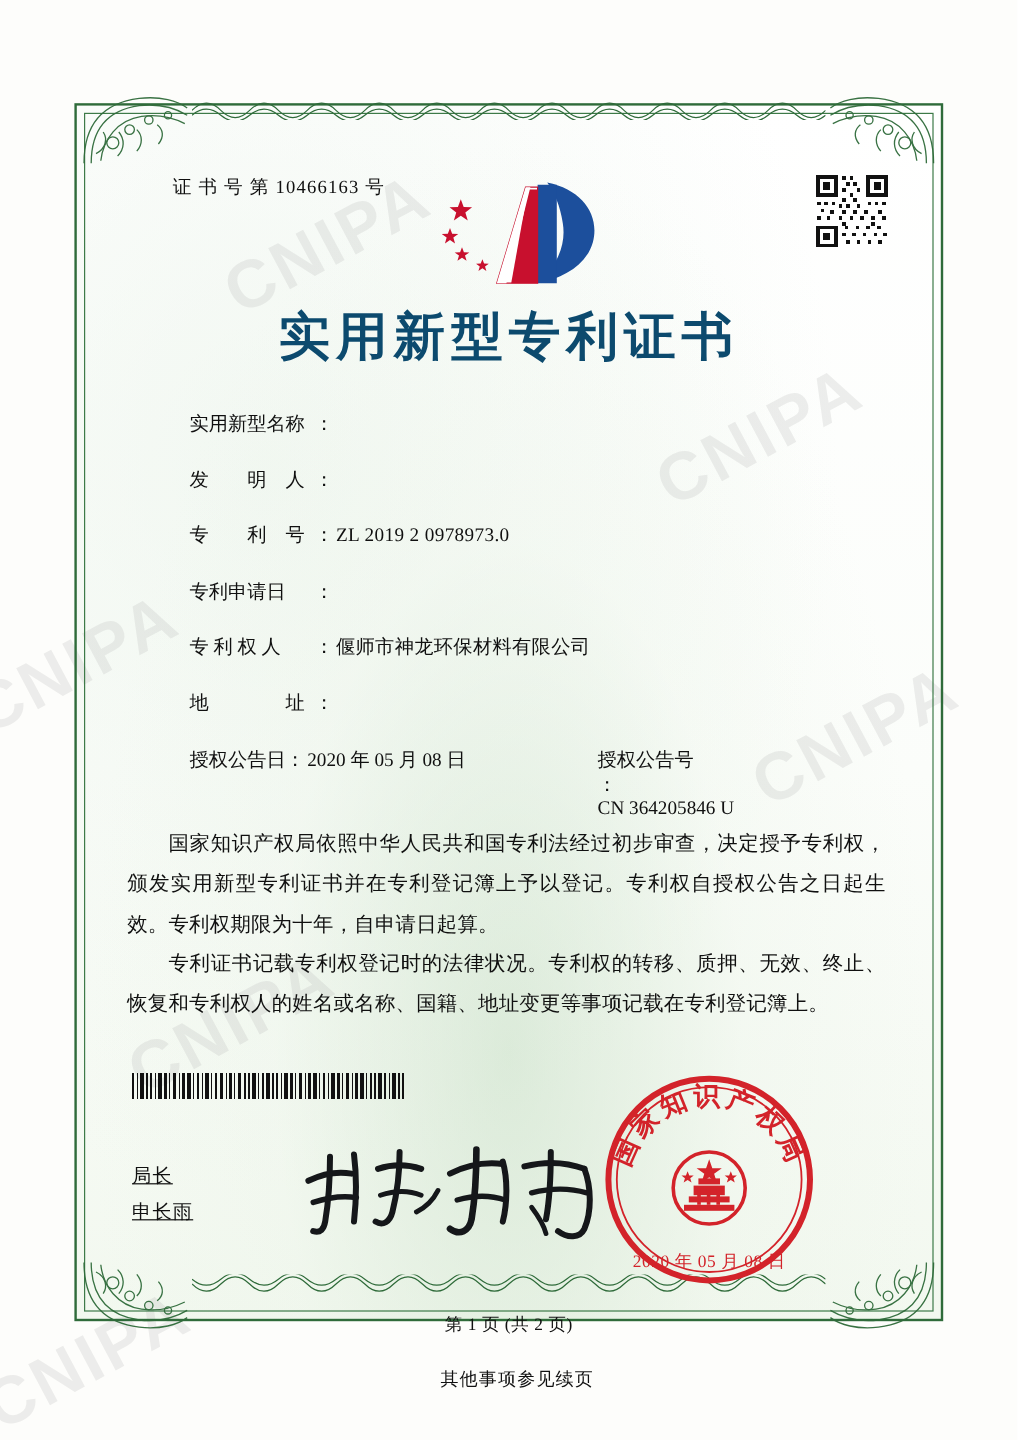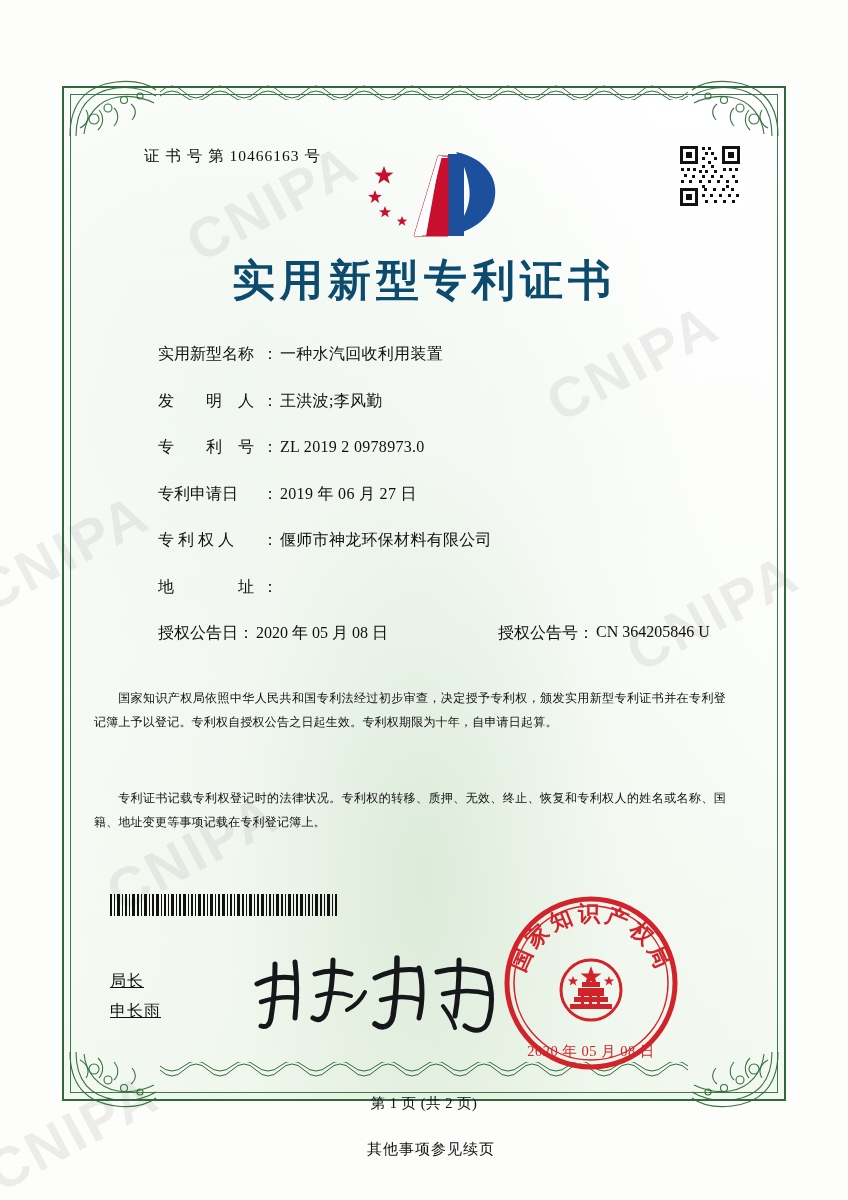--- a/index.html
+++ b/index.html
@@ -152,28 +152,28 @@
   .field-colon { margin: 0 2px 0 0; }
   .field-value { flex: 1; letter-spacing: .3px; }
   .field-value.mono { font-family: Liberation Serif, serif; }
 
   .field-row2 {
     display: flex;
     font-size: 16px;
     margin-bottom: 26.5px;
   }
   .field-row2 .seg1 { width: 340px; display:flex; }
-  .field-row2 .seg2 { display:flex; }
+  .field-row2 .seg2 { display:flex;flex-direction:column; }
   .field-row2 .lbl { white-space: nowrap; }
 
   .para {
     position: absolute;
-    left: 32px;
+    left: 44px;
     width: 632px;
-    font-size: 12px;
+    font-size: 17px;
     line-height: 2.0;
     text-align: justify;
     text-justify: inter-ideograph;
     letter-spacing: .2px;
   }
   .para.p1 { top: 600px; }
   .para.p2 { top: 700px; }
   .indent { display: inline-block; width: 2em; }
 
   
@@ -403,39 +403,36 @@
       </svg>
     </div>
 
     <div class="main-title">实用新型专利证书</div>
 
     <div class="fields">
 
       <div class="field">
         <span class="field-label">实用新型名称</span>
         <span class="field-colon">：</span>
-        <span class="field-value">一种水汽回收利用装置</span>
       </div>
 
       <div class="field">
         <span class="field-label">发　　明　人</span>
         <span class="field-colon">：</span>
-        <span class="field-value">王洪波;李风勤</span>
       </div>
 
       <div class="field">
         <span class="field-label">专　　利　号</span>
         <span class="field-colon">：</span>
         <span class="field-value mono">ZL 2019 2 0978973.0</span>
       </div>
 
       <div class="field">
         <span class="field-label">专利申请日</span>
         <span class="field-colon">：</span>
-        <span class="field-value">2019 年 06 月 27 日</span>
       </div>
 
       <div class="field">
         <span class="field-label">专 利 权 人</span>
         <span class="field-colon">：</span>
         <span class="field-value">偃师市神龙环保材料有限公司</span>
       </div>
 
       <div class="field">
         <span class="field-label">地　　　　址</span>

